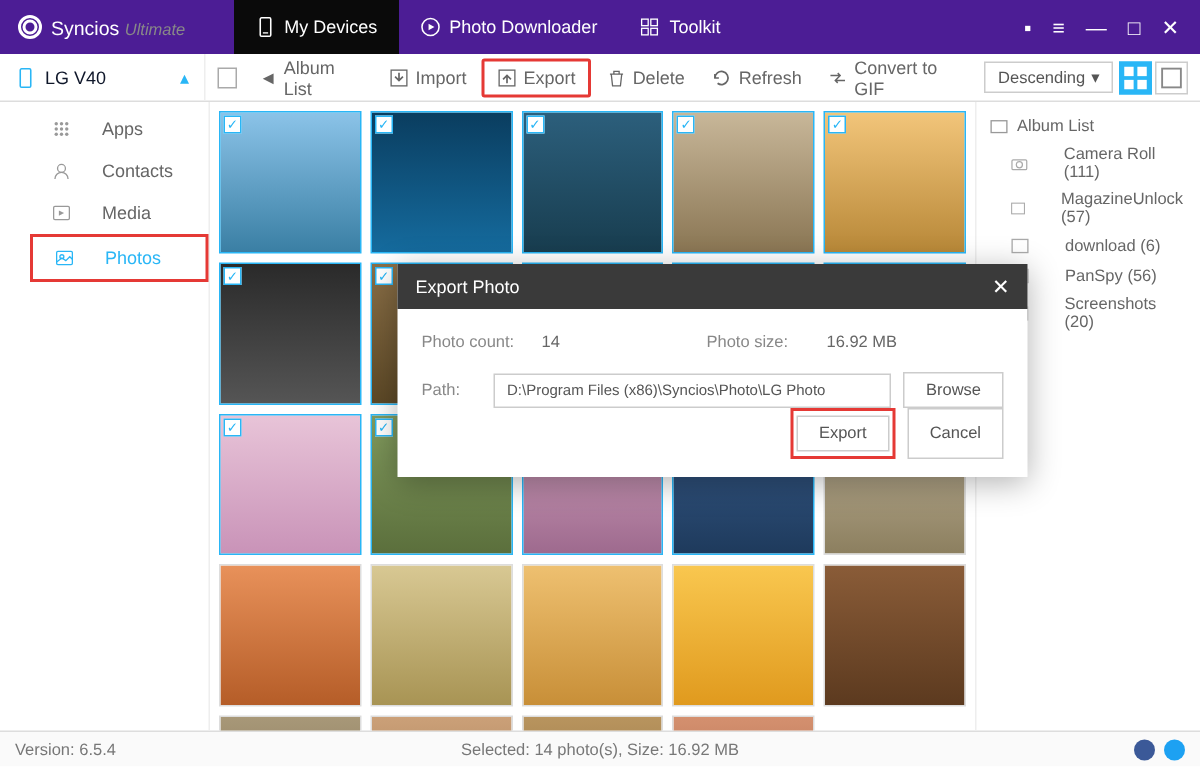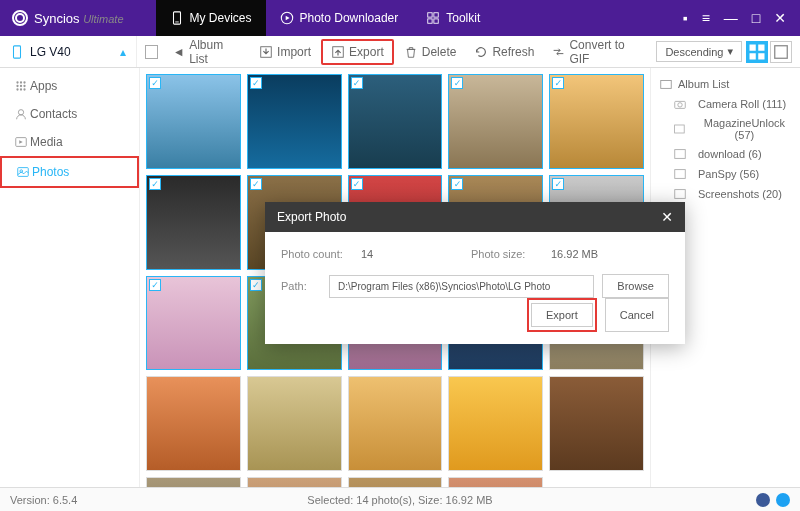--- a/index.html
+++ b/index.html
@@ -24,34 +24,34 @@
 .tool { display: flex; align-items: center; gap: 4px; padding: 4px 8px; cursor: pointer; color: #666; border-radius: 2px; }
 .highlight-red { border: 2px solid #e53935; }
 .right-tools { margin-left: auto; display: flex; align-items: center; gap: 4px; padding-right: 8px; }
 .sort-btn { display: flex; align-items: center; gap: 4px; border: 1px solid #ccc; padding: 3px 8px; font-size: 11px; cursor: pointer; }
 .view-btns { display: flex; gap: 2px; }
 .view-btn { width: 22px; height: 22px; display: flex; align-items: center; justify-content: center; border: 1px solid #ccc; cursor: pointer; }
 .view-btn.active { background: #29b6f6; color: #fff; border-color: #29b6f6; }
 
 .body { display: flex; height: calc(100% - 36px - 32px - 24px); }
 .sidebar { width: 140px; border-right: 1px solid #eee; padding: 4px 0; }
-.side-item { display: flex; align-items: center; gap: 2px; padding: 7px 14px; cursor: pointer; color: #666; }
+.side-item { display: flex; align-items: center; gap: 20px; padding: 7px 14px; cursor: pointer; color: #666; margin-left: 20px; }
 .side-item.active { color: #29b6f6; }
 .side-item.highlight { border: 2px solid #e53935; }
 
 .content { flex: 1; position: relative; overflow: hidden; }
 .grid { display: grid; grid-template-columns: repeat(5, 1fr); gap: 6px; padding: 6px; }
 .thumb { aspect-ratio: 1; background: #888; position: relative; border: 1px solid #29b6f6; }
 .thumb.unsel { border-color: #ddd; }
 .check { position: absolute; top: 2px; left: 2px; width: 12px; height: 12px; background: #fff; border: 1px solid #29b6f6; display: flex; align-items: center; justify-content: center; font-size: 9px; color: #29b6f6; }
 
 .album-panel { width: 150px; border-left: 1px solid #eee; padding: 6px 8px; font-size: 11px; color: #666; }
 .album-root { display: flex; align-items: center; gap: 5px; padding: 3px 0; }
-.album-sub { display: flex; align-items: center; gap: 11px; padding: 3px 0 3px 14px; text-align: center; }
-.modal { position: absolute; left: 265px; top: 202px; width: 420px; background: #fff; box-shadow: 0 4px 20px rgba(0,0,0,0.3); }
+.album-sub { display: flex; align-items: center; gap: 23px; padding: 3px 0 3px 14px; }
+.modal { position: absolute; left: 265px; top: 176px; width: 420px; background: #fff; box-shadow: 0 4px 20px rgba(0,0,0,0.3); }
 .modal-header { height: 30px; background: #3a3a3a; color: #fff; display: flex; align-items: center; padding: 0 12px; font-size: 12px; }
 .modal-close { margin-left: auto; cursor: pointer; font-size: 14px; }
 .modal-body { padding: 16px 16px 12px; }
 .info-row { display: flex; margin-bottom: 14px; font-size: 11px; color: #888; }
 .info-row .lbl { width: 80px; }
 .info-row .val { width: 110px; color: #666; }
 .path-row { display: flex; align-items: center; gap: 8px; }
 .path-row .lbl { width: 40px; font-size: 11px; color: #888; }
 .path-input { flex: 1; border: 1px solid #ccc; padding: 5px 8px; font-size: 10px; color: #555; }
 .browse-btn, .export-btn, .cancel-btn { border: 1px solid #ccc; padding: 5px 14px; background: #fff; cursor: pointer; font-size: 11px; color: #555; }

